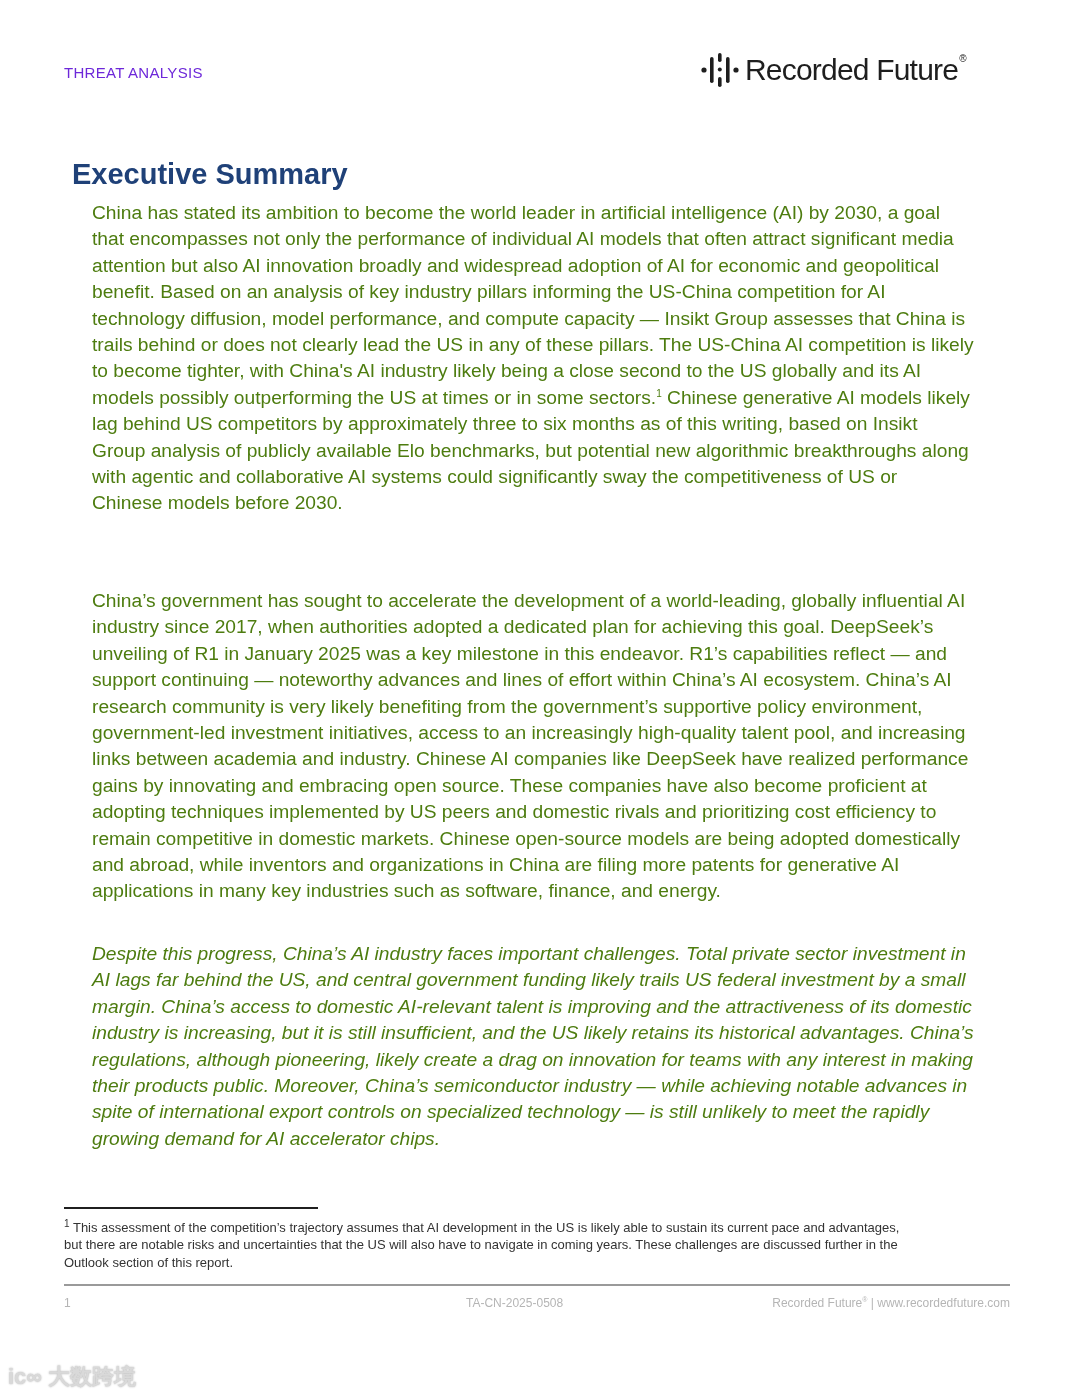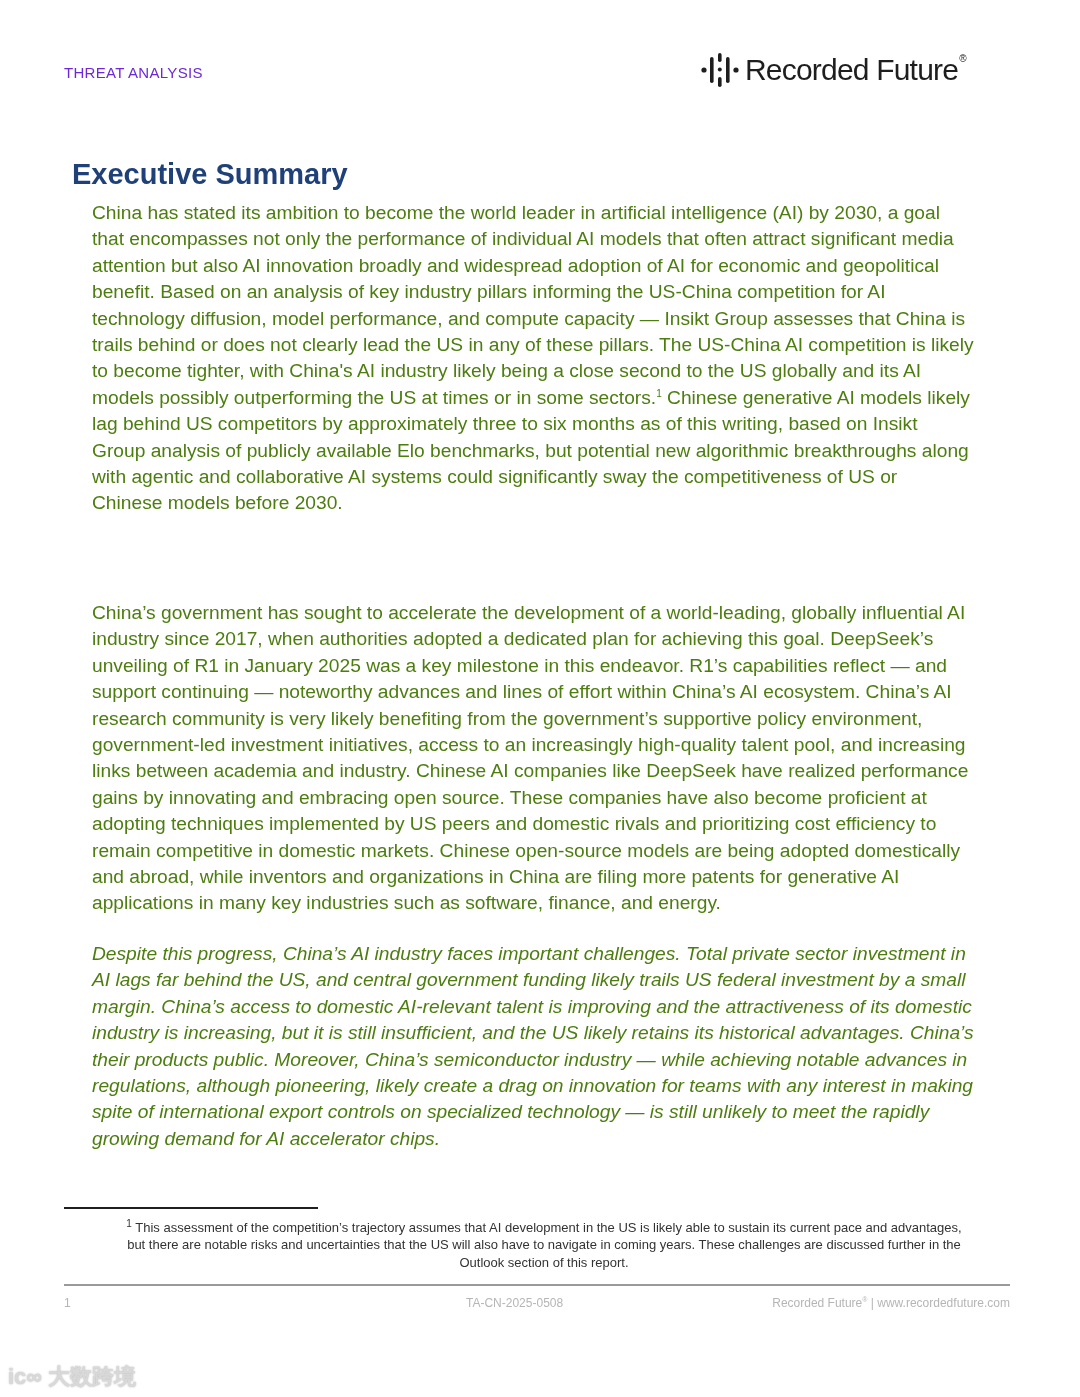--- a/index.html
+++ b/index.html
@@ -7,25 +7,25 @@
   .header-label { position: absolute; left: 64px; top: 64px; font-size: 15px; letter-spacing: 0.3px; color: #6d28d9; }
   .logo { position: absolute; left: 700px; top: 50px; height: 40px; display: flex; align-items: center; }
   .logo svg { display: block; }
   .logo-text { font-size: 30px; font-weight: 500; color: #1e1e1e; letter-spacing: -0.8px; margin-left: 5px; line-height: 40px; }
   .logo-reg { font-size: 10px; color: #1e1e1e; position: relative; top: -12px; margin-left: 1px; }
   .title { position: absolute; left: 64px; top: 150px; font-size: 29px; font-weight: bold; color: #1f4178; margin: 8px; }
   .body-text { position: absolute; left: 64px; width: 960px; font-size: 19.2px; line-height: 26.4px; color: #4d7c0f; margin-left: 28px; }
   .body-text .ln { display: block; white-space: nowrap; }
   sup { font-size: 10px; line-height: 0; vertical-align: super; }
   .p1 { top: 200px; }
-  .p2 { top: 600px; }
+  .p2 { top: 588px; }
   .p3 { top: 941px; font-style: italic; }
   .footnote-rule { position: absolute; left: 64px; top: 1207px; width: 254px; height: 2px; background: #1f1f1f; }
   .footnote { position: absolute; left: 64px; top: 1219px; width: 960px; font-size: 13px; line-height: 17.4px; color: #333333; }
-  .footnote .ln { display: block; white-space: nowrap; text-align: center; }
+  .footnote .ln { display: block; white-space: nowrap; }
   .footer-rule { position: absolute; left: 64px; top: 1284px; width: 946px; height: 2px; background: #9a9a9a; }
   .footer-page { position: absolute; left: 64px; top: 1296px; font-size: 12px; color: #b5b5b5; }
   .footer-id { position: absolute; left: 466px; top: 1296px; font-size: 12px; color: #b5b5b5; }
   .footer-right { position: absolute; right: 70px; top: 1296px; font-size: 12px; color: #b5b5b5; white-space: nowrap; }
   .footer-right sup { font-size: 7px; }
   .watermark { position: absolute; left: 8px; top: 1362px; display: flex; align-items: center; color: #d9d9d9; font-size: 22px; font-weight: bold; letter-spacing: 0px; text-shadow: 0 0 2px #b0b0b0; }
   .watermark .wm-logo { font-size: 22px; margin-right: 6px; }
 </style>
 </head>
 <body>
@@ -76,22 +76,22 @@
   <span class="ln">remain competitive in domestic markets. Chinese open-source models are being adopted domestically</span>
   <span class="ln">and abroad, while inventors and organizations in China are filing more patents for generative AI</span>
   <span class="ln">applications in many key industries such as software, finance, and energy.</span>
 </div>
 
 <div class="body-text p3">
   <span class="ln">Despite this progress, China’s AI industry faces important challenges. Total private sector investment in</span>
   <span class="ln">AI lags far behind the US, and central government funding likely trails US federal investment by a small</span>
   <span class="ln">margin. China’s access to domestic AI-relevant talent is improving and the attractiveness of its domestic</span>
   <span class="ln">industry is increasing, but it is still insufficient, and the US likely retains its historical advantages. China’s</span>
+  <span class="ln">regulations, although pioneering, likely create a drag on innovation for teams with any interest in making</span>
   <span class="ln">their products public. Moreover, China’s semiconductor industry — while achieving notable advances in</span>
-  <span class="ln">regulations, although pioneering, likely create a drag on innovation for teams with any interest in making</span>
   <span class="ln">spite of international export controls on specialized technology — is still unlikely to meet the rapidly</span>
   <span class="ln">growing demand for AI accelerator chips.</span>
 </div>
 
 <div class="footnote-rule"></div>
 
 <div class="footnote">
   <span class="ln"><sup>1</sup><span> This assessment of the competition’s trajectory assumes that AI development in the US is likely able to sustain its current pace and advantages,</span></span>
   <span class="ln">but there are notable risks and uncertainties that the US will also have to navigate in coming years. These challenges are discussed further in the</span>
   <span class="ln">Outlook section of this report.</span>

